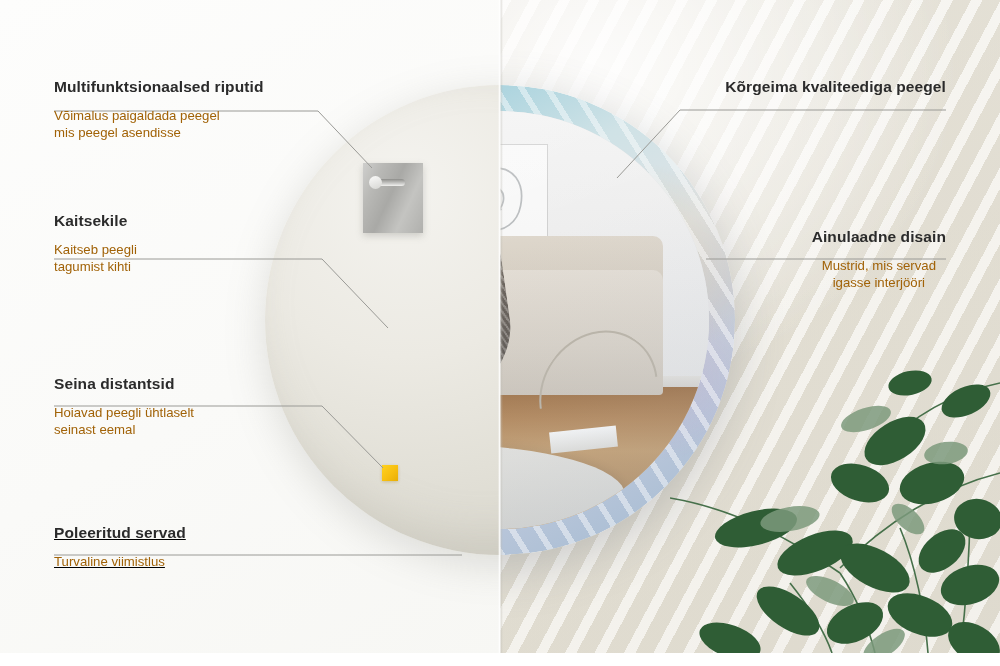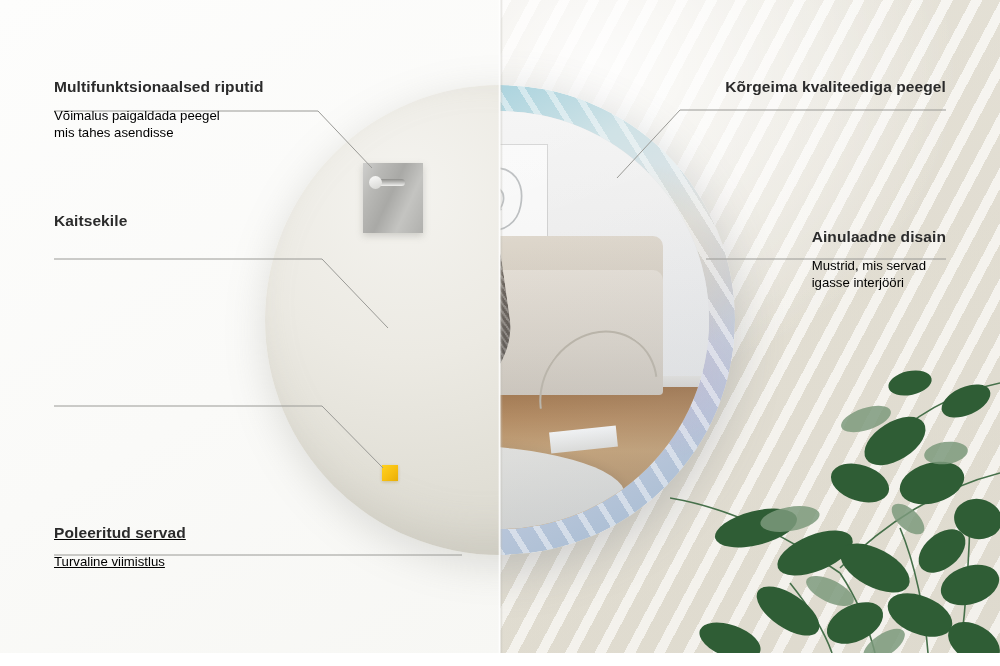--- a/index.html
+++ b/index.html
@@ -144,24 +144,24 @@
   
   .leaders{position:absolute;left:0;top:0;width:1000px;height:666px;pointer-events:none;}
 
   
   .callout{position:absolute;}
   .callout .title{
     font-size:15.5px;font-weight:bold;color:#2b2b2b;letter-spacing:.1px;
     margin:0 0 9px 0;white-space:nowrap;
   }
   .callout .desc{
-    font-size:13.2px;color:#000000;line-height:1.32;margin:11px 0 0 0;white-space:nowrap;
+    font-size:13.2px;color:#a16207;line-height:1.32;margin:11px 0 0 0;white-space:nowrap;
   }
   .callout.left .title,.callout.left .desc{text-align:left;}
-  .callout.right .title,.callout.right .desc{text-align:left;}
+  .callout.right .title,.callout.right .desc{text-align:center;}
 
   .c1{left:54px;top:78px;}
   .c2{left:54px;top:212px;}
   .c3{left:54px;top:375px;}
   .c4{left:54px;top:524px;text-decoration:underline;}
   .c5{right:54px;top:78px;}
   .c6{right:54px;top:228px;}
 
   
   .foliage{position:absolute;right:0;bottom:0;width:330px;height:330px;}
@@ -223,28 +223,39 @@
       <path d="M54 555 H462"></path>
       <path d="M946 110 H680 L617 178"></path>
       <path d="M946 259 H706"></path>
     </g>
   </svg>
 
   <div class="callout left c1">
     <p class="title">Multifunktsionaalsed riputid</p>
     <p class="desc">
       <span>Võimalus paigaldada peegel</span><br>
-      <span>mis tahes asendisse</span>
+      <span>mis peegel asendisse</span>
     </p>
   </div>
 
   <div class="callout left c2">
     <p class="title">Kaitsekile</p>
-  </div>
-
+    <p class="desc">
+      <span>Kaitseb peegli</span><br>
+      <span>tagumist kihti</span>
+    </p>
+  </div>
+
+  <div class="callout left c3">
+    <p class="title">Seina distantsid</p>
+    <p class="desc">
+      <span>Hoiavad peegli ühtlaselt</span><br>
+      <span>seinast eemal</span>
+    </p>
+  </div>
 
   <div class="callout left c4">
     <p class="title">Poleeritud servad</p>
     <p class="desc">
       <span>Turvaline viimistlus</span>
     </p>
   </div>
 
   <div class="callout right c5">
     <p class="title">Kõrgeima kvaliteediga peegel</p>

